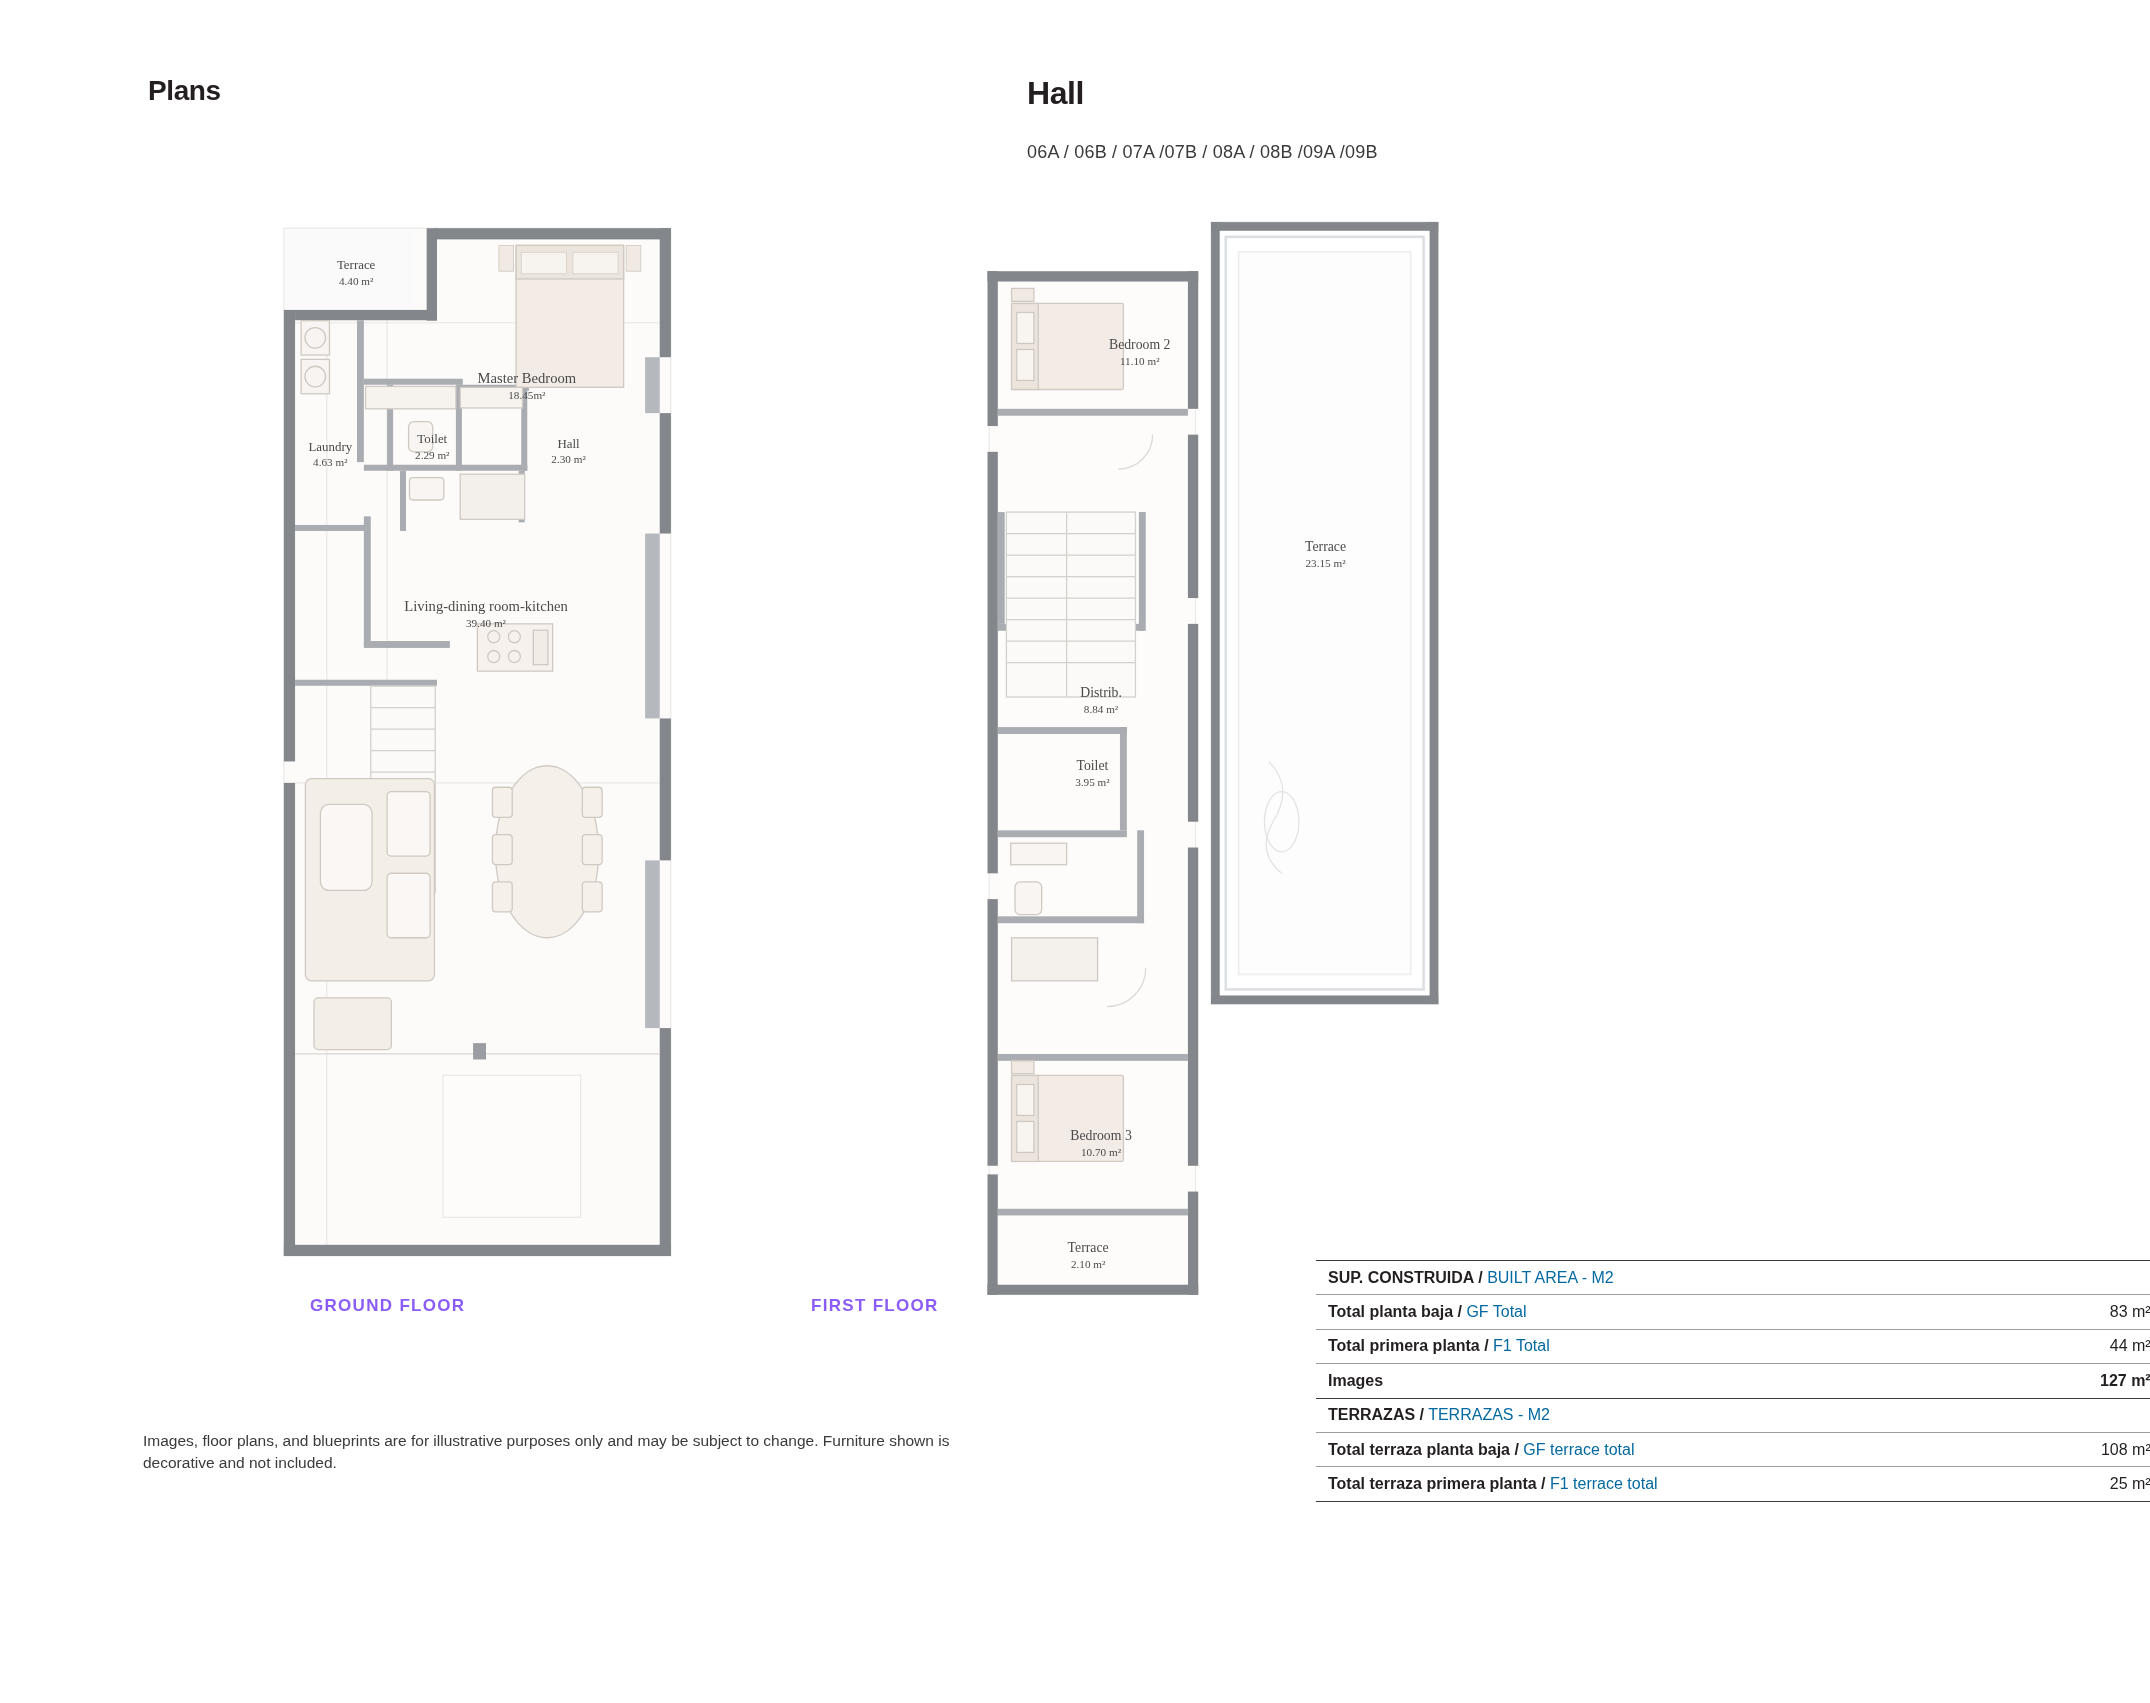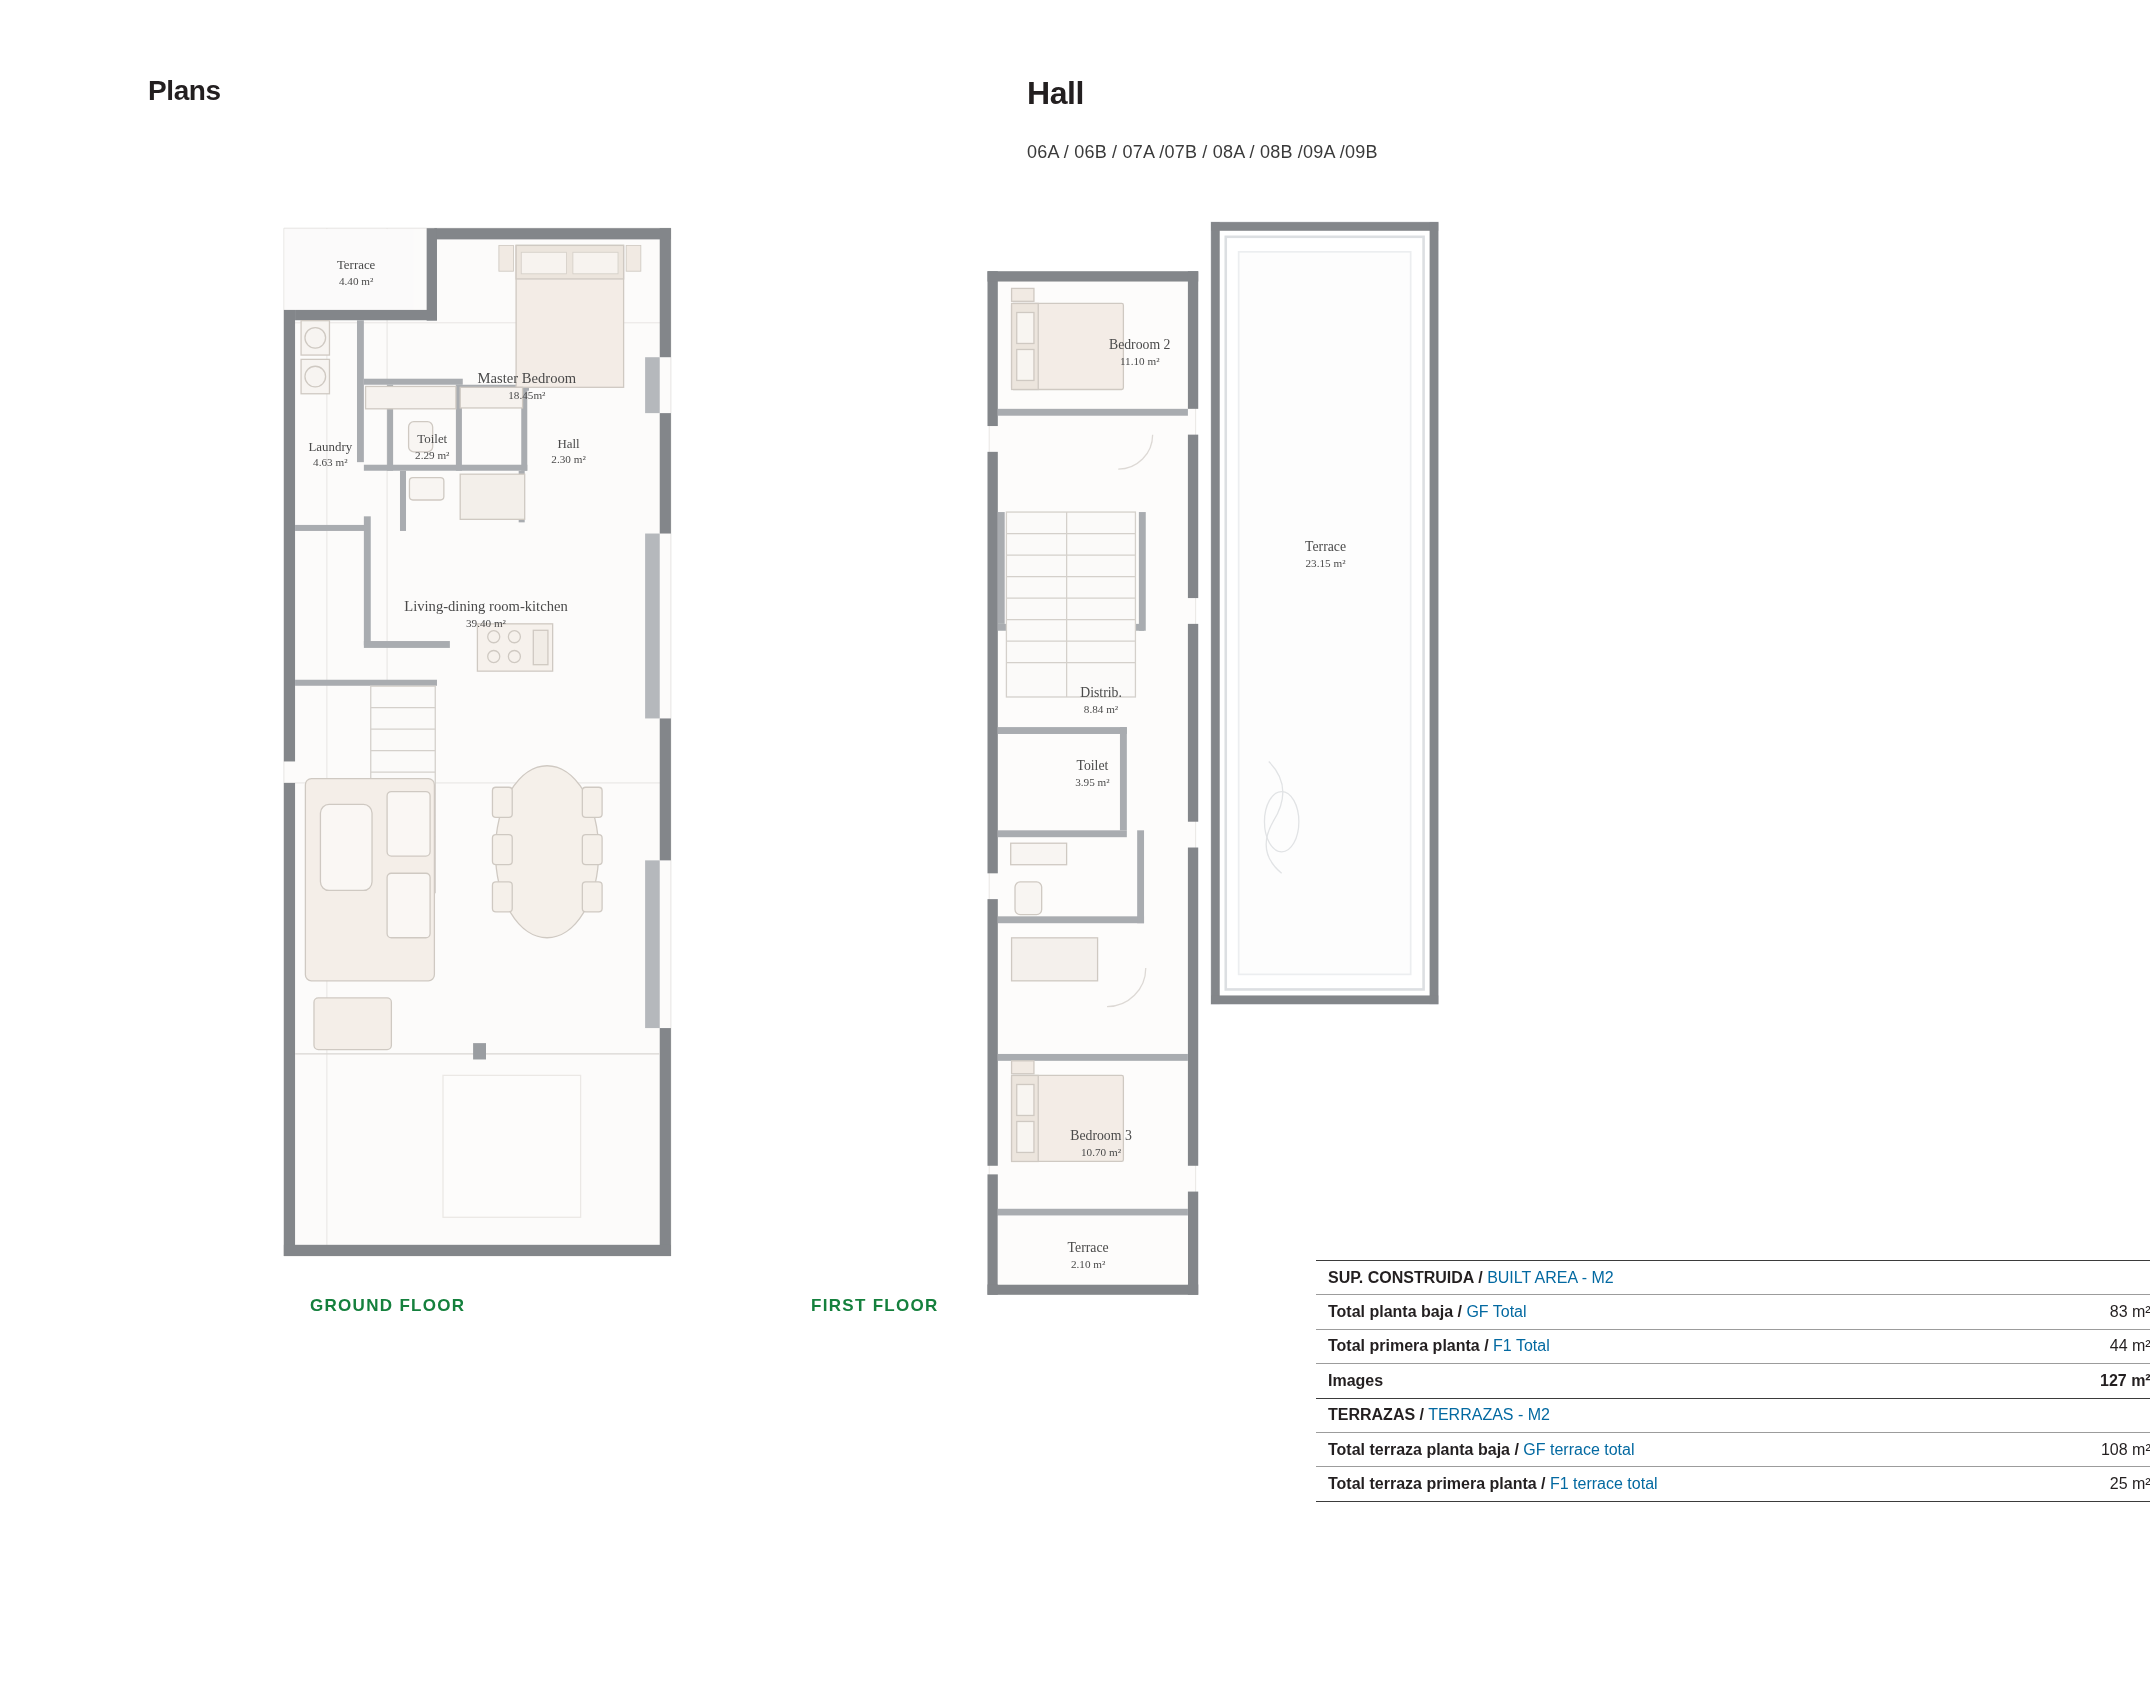--- a/index.html
+++ b/index.html
@@ -44,21 +44,21 @@
     letter-spacing: 0.2px;
     color: #3a3a3a;
   }
 
   
   .floor-caption {
     position: absolute;
     font-size: 17px;
     font-weight: bold;
     letter-spacing: 1.3px;
-    color: #15803d;
+    color: #8b5cf6;
   }
   .fc-ground { left: 310px; top: 1296px; }
   .fc-first  { left: 811px; top: 1296px; }
 
   
   .disclaimer {
     position: absolute;
     left: 143px;
     top: 1430px;
     width: 856px;
@@ -385,20 +385,21 @@
     <text x="270" y="2420" font-size="32">Terrace</text>
     <text x="270" y="2458" font-size="26">2.10 m²</text>
   </g>
 </svg>
 </div>
 
 <div class="floor-caption fc-ground">GROUND FLOOR</div>
 <div class="floor-caption fc-first">FIRST FLOOR</div>
 
 <div class="disclaimer">
+  <p>Images, floor plans, and blueprints are for illustrative purposes only and may be subject to change. Furniture shown is decorative and not included.</p>
 </div>
 
 <table class="area-table">
   <tbody>
       <tr class="sec">
     <td colspan="2">
       <span class="b">SUP. CONSTRUIDA /</span><span class="lt"> BUILT AREA - M2</span>
     </td>
   </tr>
   <tr>

